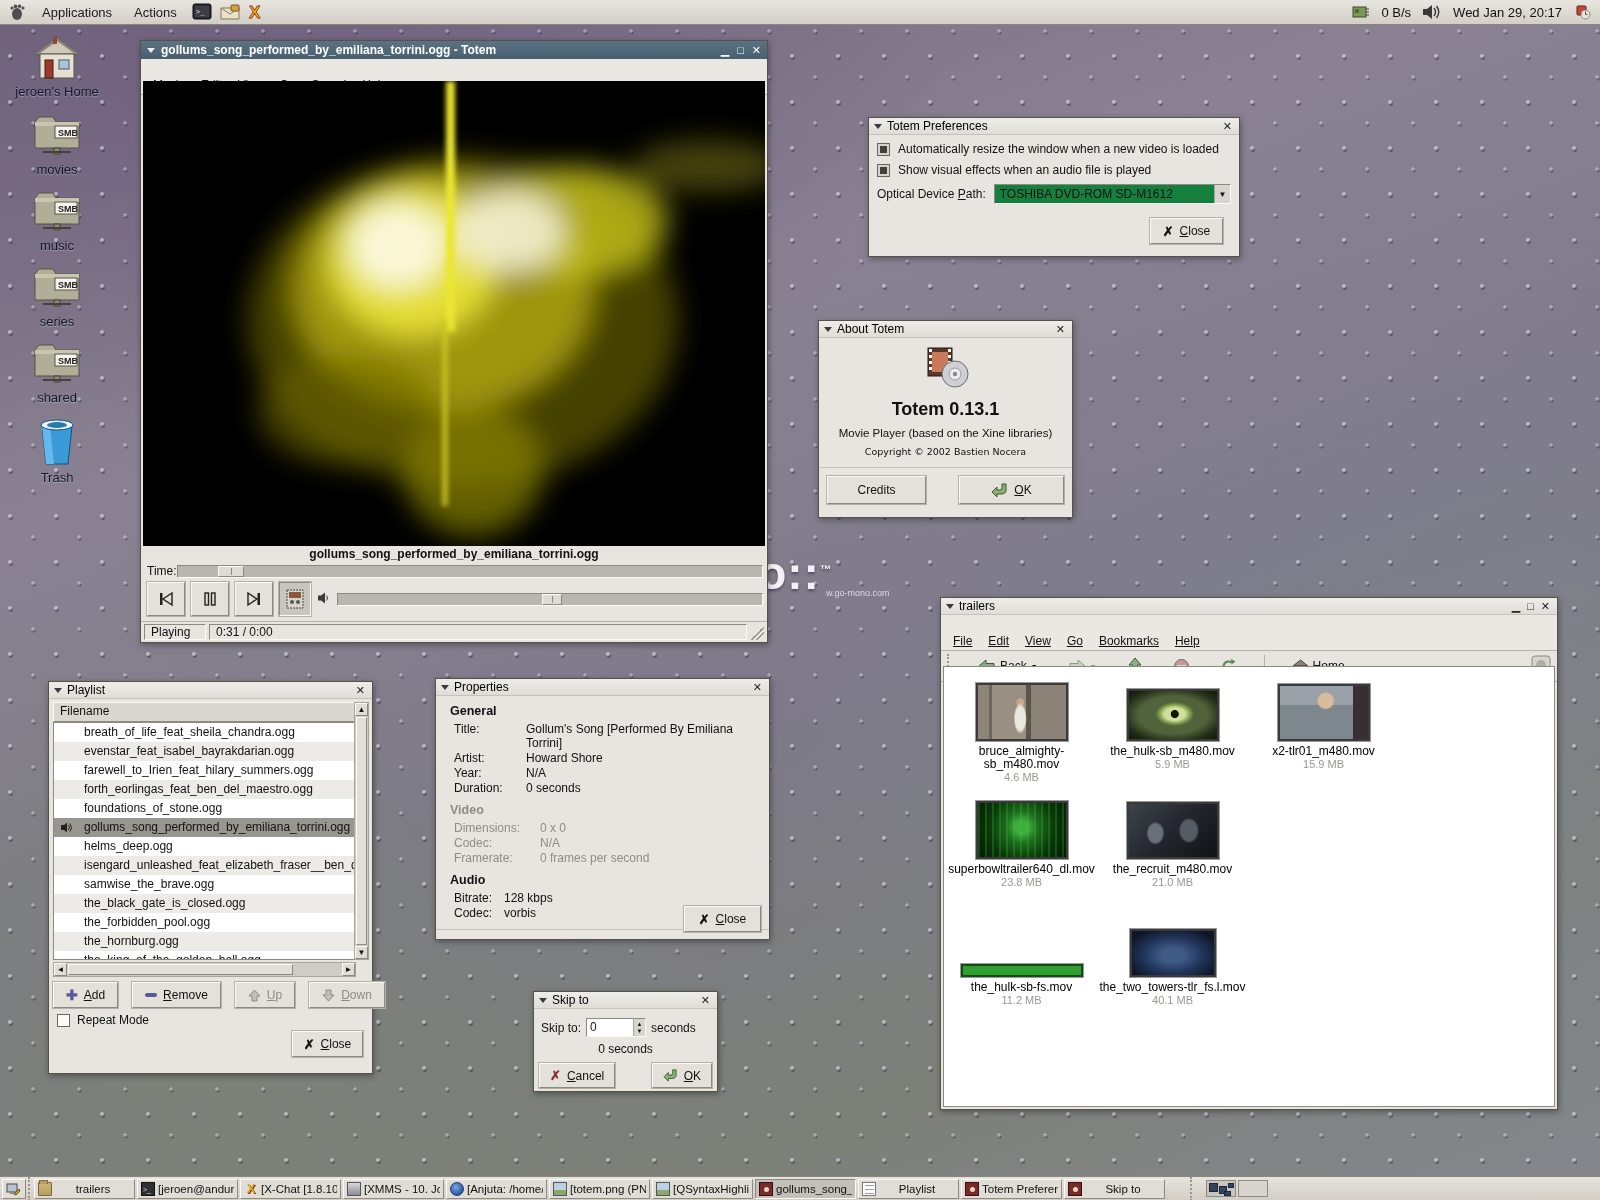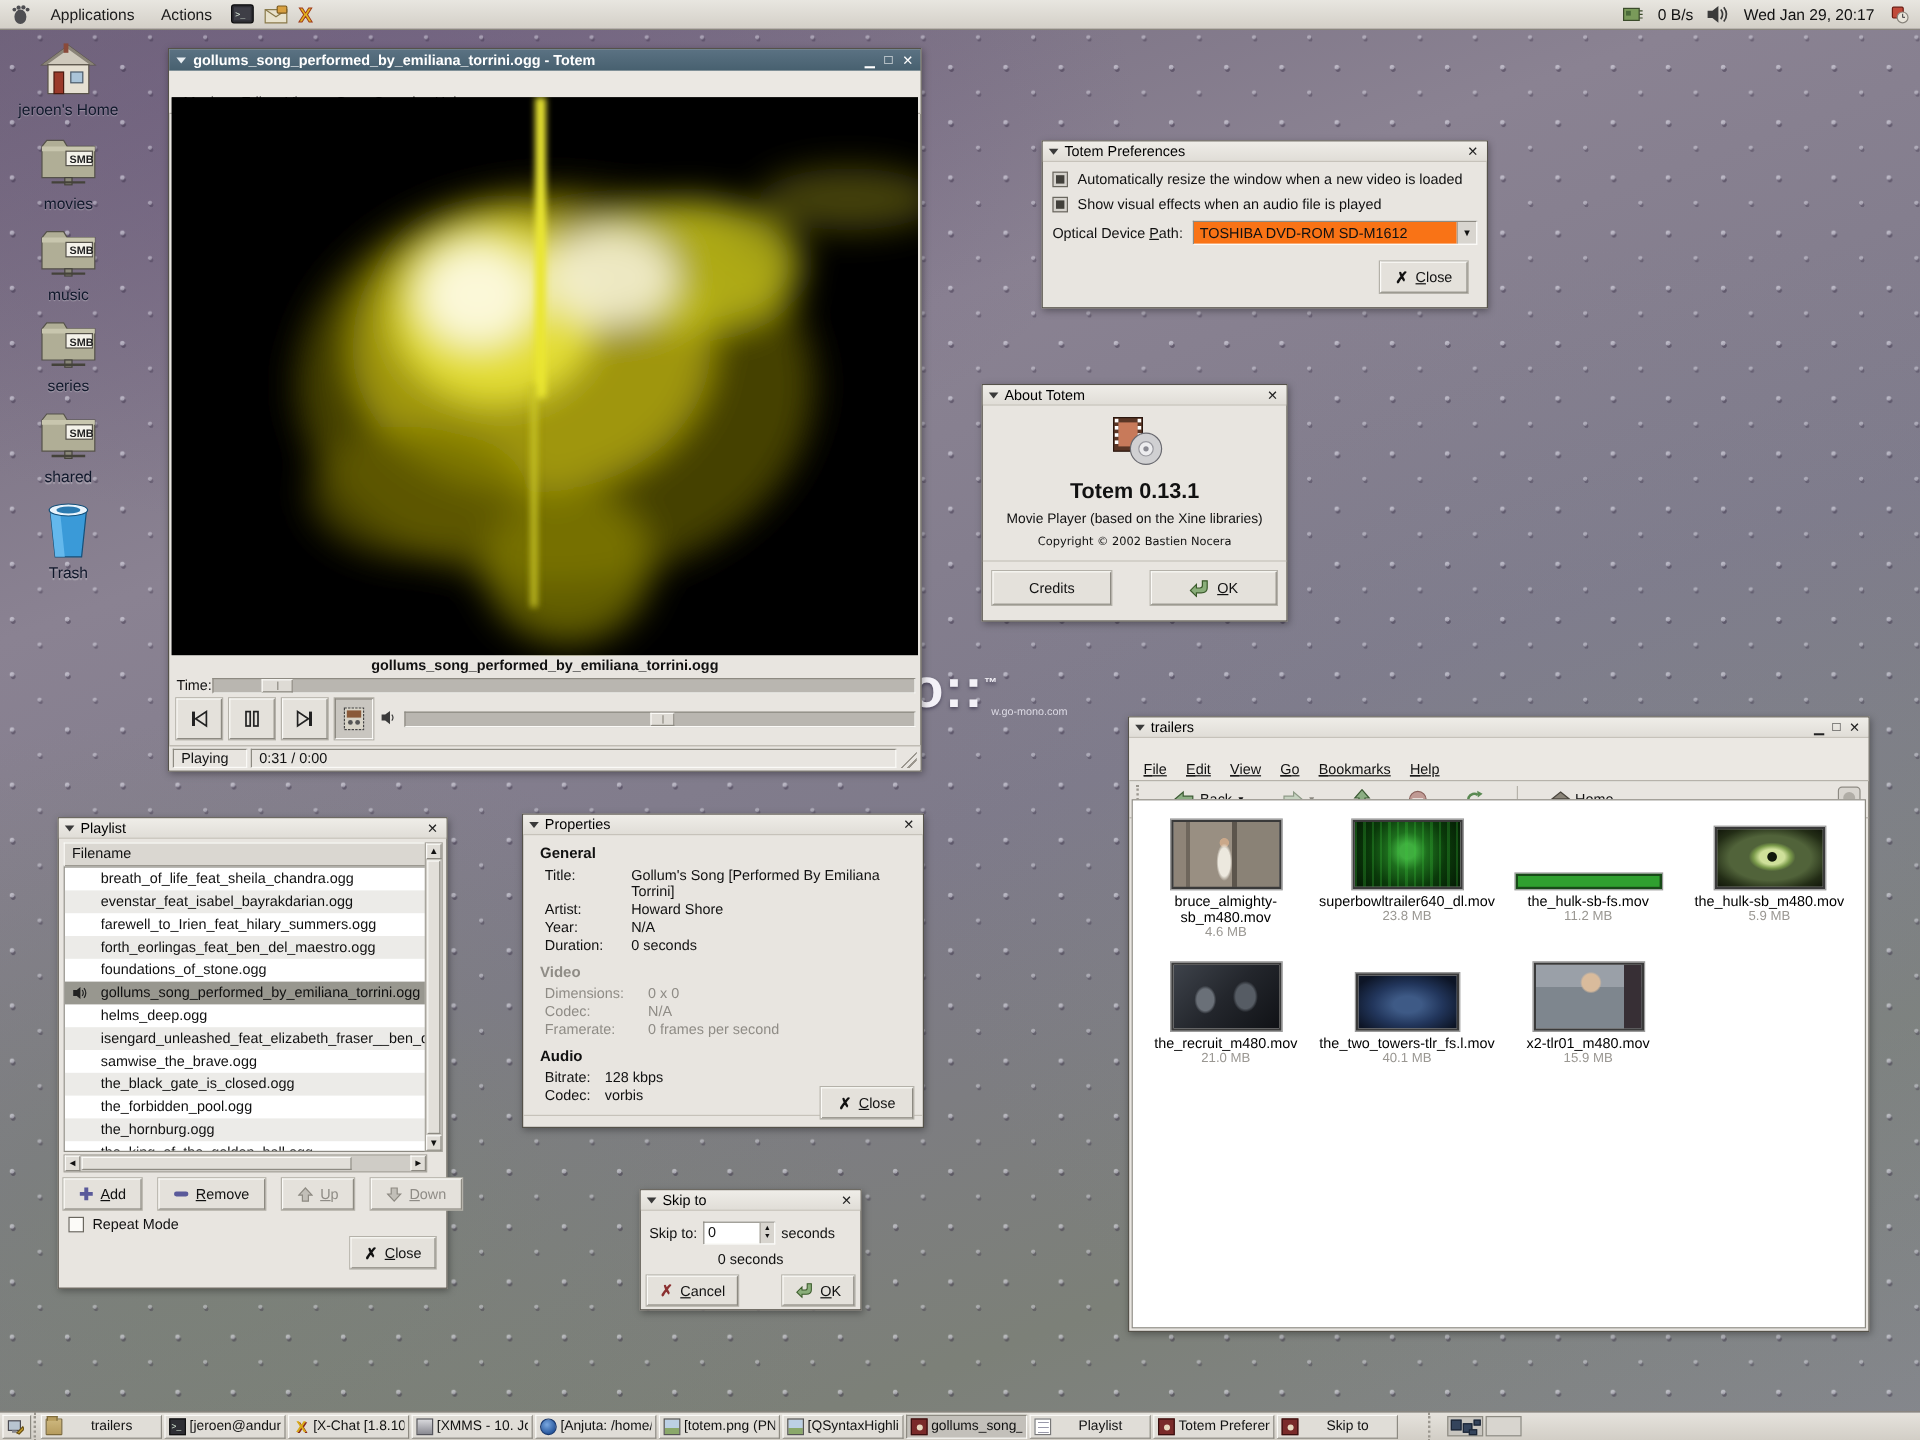--- a/index.html
+++ b/index.html
@@ -83,21 +83,21 @@
     border-top:1px solid #b6b2aa; display:flex; gap:3px; padding:2px 3px; }
   .scell { border:1px solid; border-color:#8d8a82 #fbfaf7 #fbfaf7 #8d8a82; padding:0 6px;
     font-size:12px; display:flex; align-items:center; }
   .grip { margin-left:auto; width:14px; height:14px; align-self:flex-end;
     background:linear-gradient(135deg,transparent 50%,#9a968e 50%,#9a968e 58%,transparent 58%,transparent 70%,#9a968e 70%,#9a968e 78%,transparent 78%); }
 
   
   .prefs { left:868px; top:117px; width:372px; height:140px; z-index:20; }
   .prefs .row { display:flex; align-items:center; gap:8px; margin:7px 8px 0; font-size:12px; }
   .combo { flex:1; display:flex; align-items:stretch; height:20px; border:1px solid; border-color:#8d8a82 #fbfaf7 #fbfaf7 #8d8a82; background:#fff; }
-  .combo .val { flex:1; padding:2px 5px; font-size:12px; background:#f97316; }
+  .combo .val { flex:1; padding:2px 5px; font-size:12px; background:#15803d; }
   .combo .arr { width:16px; background:#d8d5cf; border-left:1px solid #a8a59d; display:flex; align-items:center; justify-content:center; font-size:8px; }
 
   
   .about { left:818px; top:320px; width:255px; height:198px; z-index:20; }
   .about-body { text-align:center; }
   .about-name { font-size:18px; font-weight:bold; margin-top:4px; }
   .about-desc { font-size:11.5px; margin-top:7px; }
   .about-copy { font-size:9.5px; margin-top:7px; font-family:"DejaVu Sans",sans-serif; }
   .about-sep { border-top:1px solid #c6c2ba; margin:10px 0 0; }
   .about-btns { display:flex; justify-content:space-between; padding:8px; }
@@ -146,21 +146,21 @@
   .sk-btns .btn { height:25px; padding:0 10px; }
 
   
   .trailers { left:940px; top:597px; width:618px; height:513px; z-index:9; }
   .nav-toolbar { height:31px; border-bottom:1px solid #b6b2aa; display:flex; align-items:center; gap:24px; padding:0 6px; }
   .tool-item { display:flex; align-items:center; gap:4px; font-size:12px; padding:2px 3px; }
   .tool-sep { width:1px; height:22px; background:#b6b2aa; }
   .tool-grip { width:4px; height:24px; border-left:2px dotted #9a968e; }
   .throbber { margin-left:auto; }
   .files { position:absolute; left:2px; top:68px; right:2px; bottom:2px; background:#fff;
-    border:1px solid #8d8a82; display:flex; flex-wrap:wrap; align-content:flex-start; padding:10px 2px 0; }
+    border:1px solid #8d8a82; display:flex; flex-wrap:wrap; align-content:flex-start; padding:10px 2px 0;flex-direction:column; }
   .fcell { width:151px; height:118px; display:flex; flex-direction:column; align-items:center; }
   .fthumb-wrap { height:64px; display:flex; align-items:flex-end; justify-content:center; }
   .fthumb { border:2px solid #3a3a3a; outline:1px solid #9a9a9a; }
   .fname { margin-top:4px; width:148px; text-align:center; font-size:12px; line-height:13px;
     overflow-wrap:anywhere; color:#000; }
   .fsize { font-size:11px; color:#9a9792; text-align:center; }
   .th-bruce { width:92px; height:58px; background:
       radial-gradient(ellipse 11px 26px at 48% 62%, #ece8de 0 45%, transparent 60%),
       radial-gradient(circle 6px at 48% 32%, #caa88a 0 60%, transparent 70%),
       linear-gradient(90deg,#8e8478 0 12%, #6e665c 12% 16%, #998f82 16% 55%, #5c554c 55% 60%, #8a8276 60% 100%),

